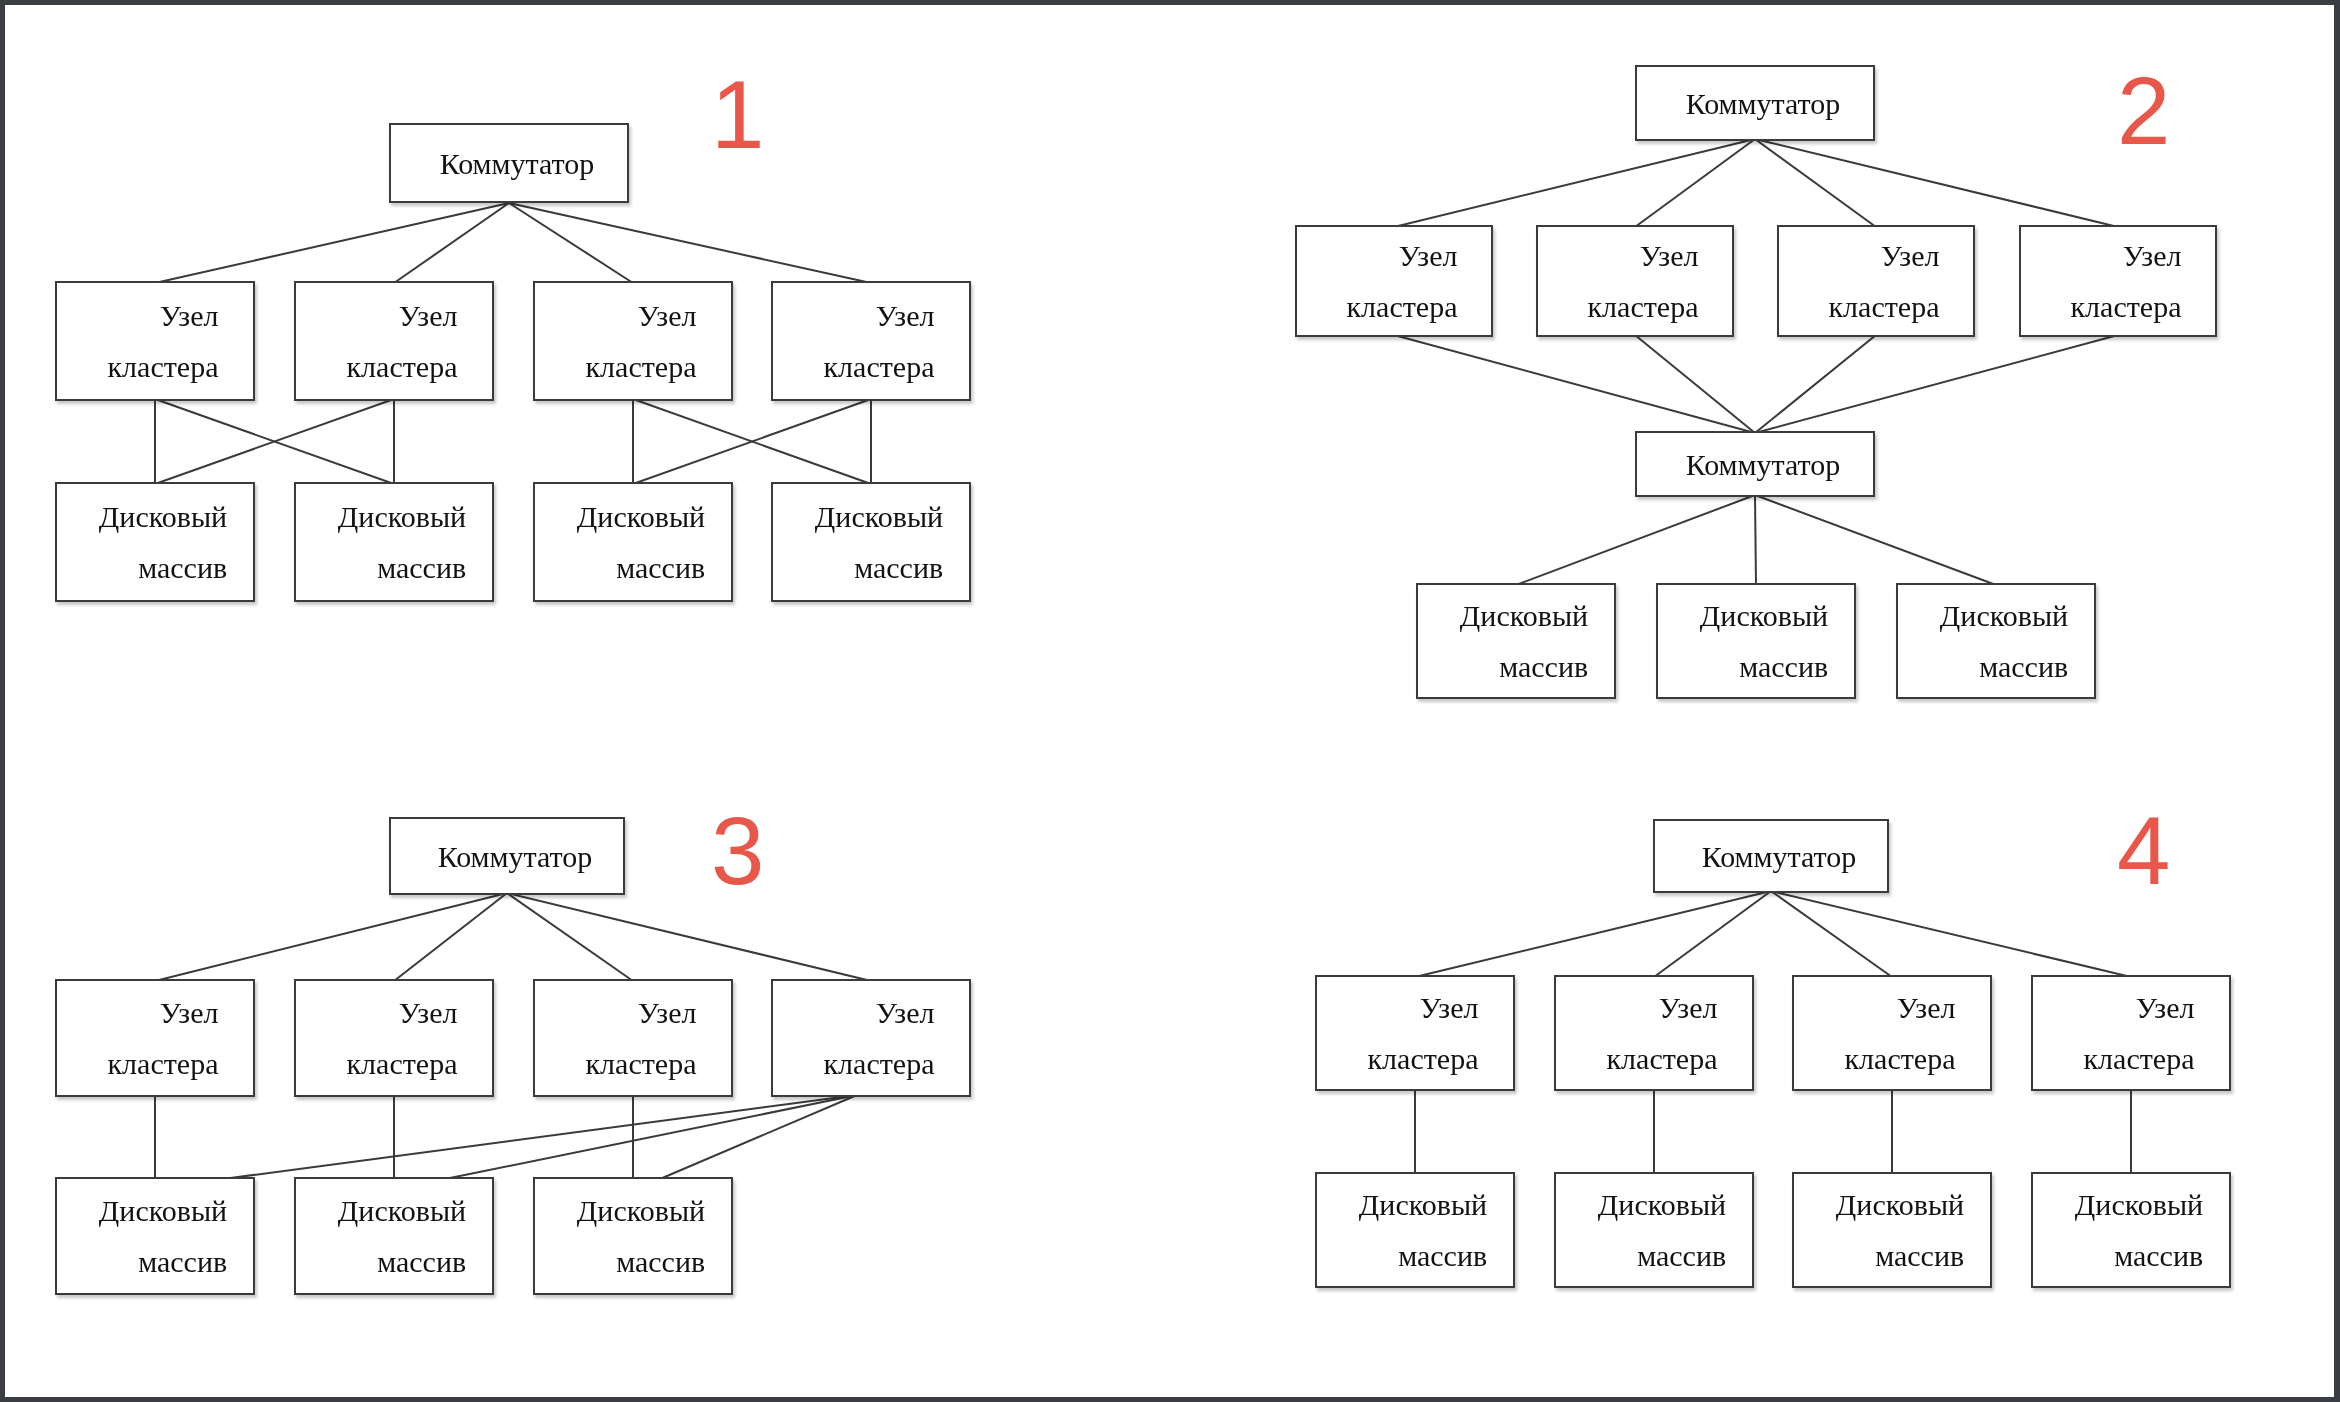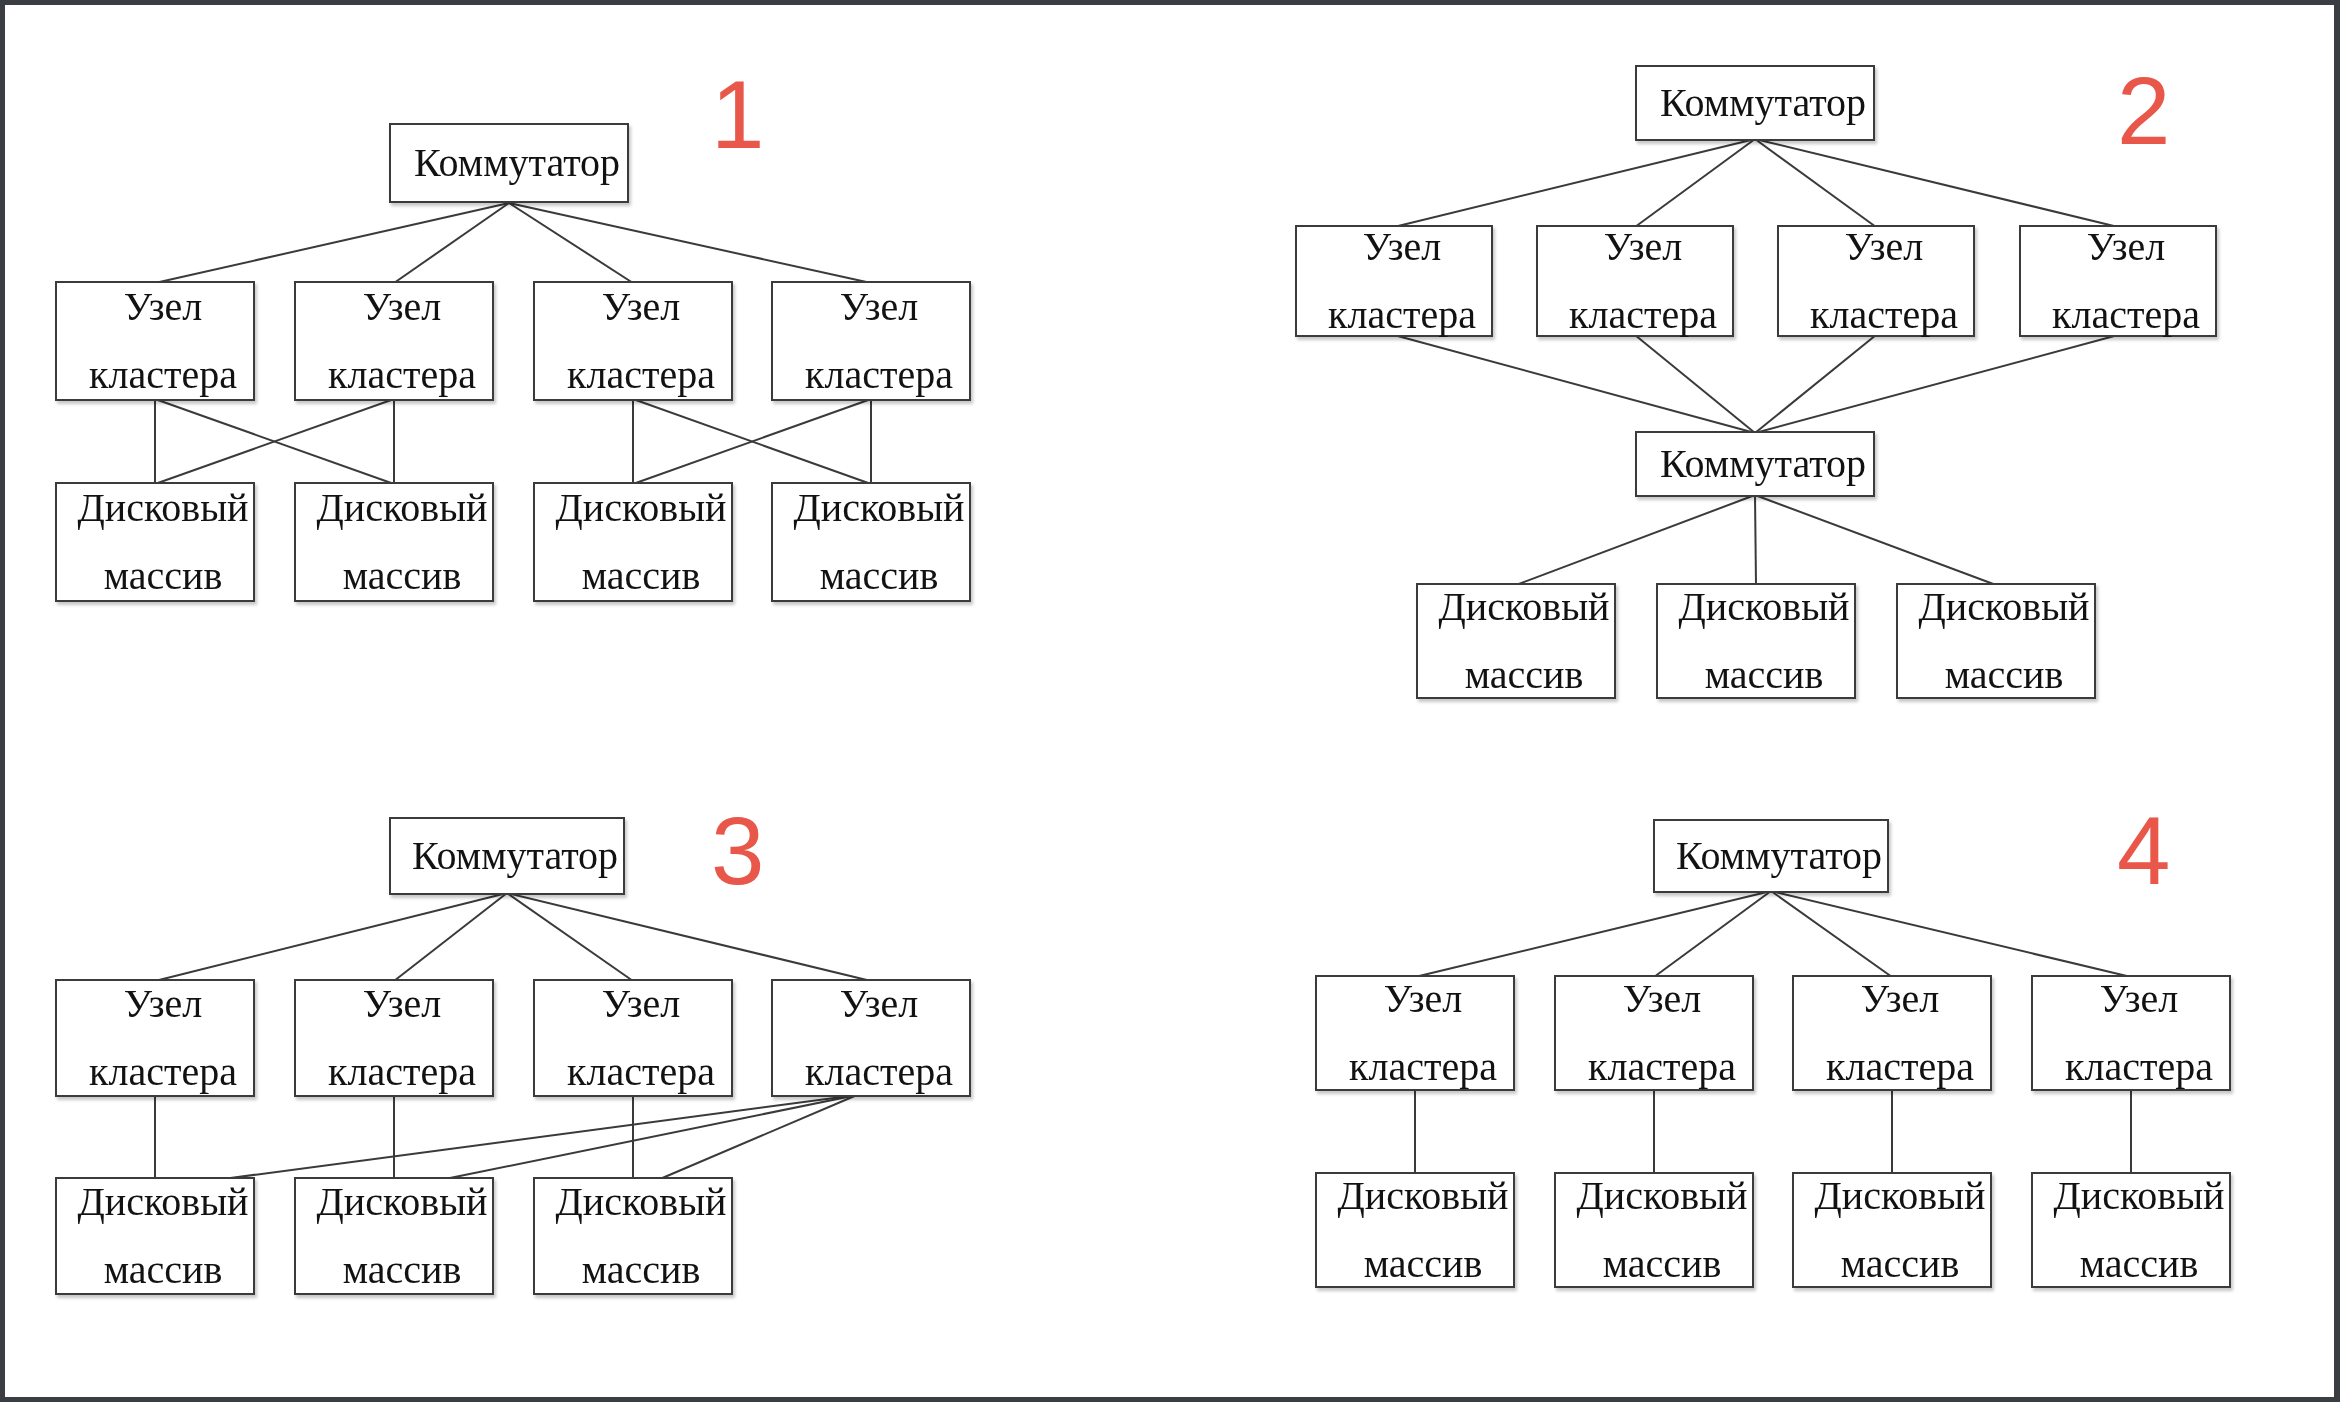--- a/index.html
+++ b/index.html
@@ -13,26 +13,26 @@
     border-right:6px solid var(--frame,#3a3d42);
     border-bottom:5px solid var(--frame,#3a3d42);
     overflow:hidden;
     font-family:"Liberation Serif", serif;
   }
   #links{position:absolute;left:0;top:0;}
   #links line{stroke:var(--line,#3a3a3a);stroke-width:2;}
   .box{
     position:absolute;
     display:flex;align-items:center;justify-content:center;
-    text-align:center;
+    text-align:right;
     background:#ffffff;
     border:2px solid var(--box-border,#3b3b3b);
     box-shadow:2px 3px 3px rgba(0,0,0,0.22);
     white-space:pre-line;
-    font-size:40px;line-height:1.7;
+    font-size:30px;line-height:1.7;
     color:var(--text,#121212);
     box-sizing:border-box;
     padding-left:16px;
   }
   .num{
     position:absolute;
     font-family:"Liberation Sans", sans-serif;
     font-weight:500;
     font-size:96px;line-height:1;
     color:var(--accent,#e8574a);

